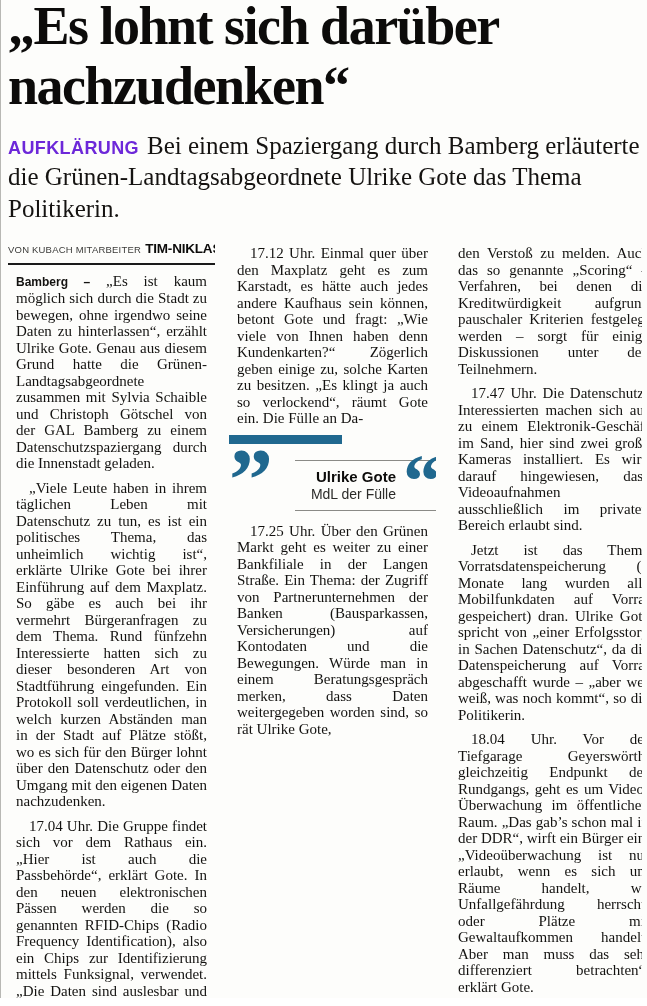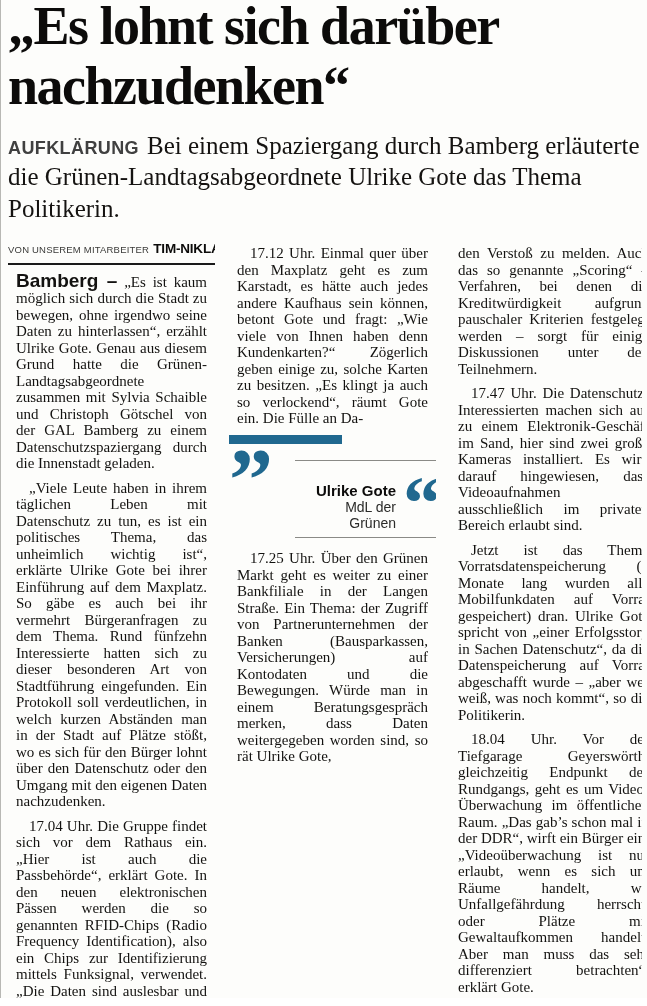--- a/index.html
+++ b/index.html
@@ -30,21 +30,21 @@
     font-size:25px;
     line-height:1.26;
     color:#151311;
   }
   .kicker {
     font-family:"Liberation Sans", sans-serif;
     font-weight:bold;
     font-size:18px;
     letter-spacing:0.4px;
     padding-right:8px;
-    color:#404040;
+    color:#6d28d9;
   }
 
   
   .cols {
     display:flex;
     gap:14px;
     margin-top:13px;
     height:806px;
     overflow:hidden;
   }
@@ -78,21 +78,21 @@
   .byline-author {
     font-size:13.5px;
     font-weight:bold;
     letter-spacing:-0.2px;
     color:#0c0b0a;
     font-stretch:condensed;
   }
   .dateline {
     font-family:"Liberation Sans", sans-serif;
     font-weight:bold;
-    font-size:19px;
+    font-size:12px;
   }
 
   
   .pullquote { margin:7px 0 12px 0; text-align:left; }
   .pq-bar { width:113px; height:9px; background:#20688f; margin:0 0 16px 0; }
   .pq-open {
     float:left;
     color:#20688f;
     font-family:"Liberation Serif", serif;
     font-weight:bold;
@@ -106,21 +106,21 @@
     font-style:italic;
     font-size:25px;
     line-height:33px;
     text-align:left;
     color:#111;
   }
   .pq-attrib {
     margin-top:12px;
     border-top:1px solid #8a8a86;
     border-bottom:1px solid #8a8a86;
-    padding:21px 0 6px 0;
+    padding:5px 0 6px 0;
     display:flex;
     justify-content:flex-end;
     align-items:center;
     gap:7px;
   }
   .pq-names { text-align:right; font-family:"Liberation Sans", sans-serif; line-height:1.15; }
   .pq-author { font-weight:bold; font-size:15px; color:#0c0b0a; }
   .pq-role   { font-size:14px; color:#2b2b29; }
   .pq-close {
     color:#20688f;
@@ -140,40 +140,40 @@
   <div class="inner">
 
     <h1 class="headline">„Es lohnt sich darüber nachzudenken“</h1>
 
     <p class="standfirst"><span class="kicker">AUFKLÄRUNG</span><span>Bei einem Spaziergang durch Bamberg erläuterte die Grünen-Landtagsabgeordnete Ulrike Gote das Thema Politikerin.</span></p>
 
     <div class="cols">
 
       <div class="col">
         <div class="byline">
-          <span class="byline-prefix">VON UNSEREM MITARBEITER</span>
+          <span class="byline-prefix">VON KUBACH MITARBEITER</span>
           <span class="byline-author">TIM-NIKLAS KUBACH</span>
         </div>
         <p><span class="dateline">Bamberg –</span> <span>„Es ist kaum möglich sich durch die Stadt zu bewegen, ohne irgendwo seine Daten zu hinterlassen“, erzählt Ulrike Gote. Genau aus diesem Grund hatte die Grünen-Landtagsabgeordnete zusammen mit Sylvia Schaible und Christoph Götschel von der GAL Bamberg zu einem Datenschutzspaziergang durch die Innenstadt geladen.</span></p>
         <div>
             <p class="p-indent">„Viele Leute haben in ihrem täglichen Leben mit Datenschutz zu tun, es ist ein politisches Thema, das unheimlich wichtig ist“, erklärte Ulrike Gote bei ihrer Einführung auf dem Maxplatz. So gäbe es auch bei ihr vermehrt Bürgeranfragen zu dem Thema. Rund fünfzehn Interessierte hatten sich zu dieser besonderen Art von Stadtführung eingefunden. Ein Protokoll soll verdeutlichen, in welch kurzen Abständen man in der Stadt auf Plätze stößt, wo es sich für den Bürger lohnt über den Datenschutz oder den Umgang mit den eigenen Daten nachzudenken.</p>
             <p class="p-indent">17.04 Uhr. Die Gruppe findet sich vor dem Rathaus ein. „Hier ist auch die Passbehörde“, erklärt Gote. In den neuen elektronischen Pässen werden die so genannten RFID-Chips (Radio Frequency Identification), also ein Chips zur Identifizierung mittels Funksignal, verwendet. „Die Daten sind auslesbar und es lassen sich Bewegungsprofile erstellen, das ist schon bewiesen worden“, so Gote: „Wir sehen das schon sehr kritisch, zumal es keine Datenschutzrichtlinien für die RFID-Chips gibt“, weiß die Grünen-Politikerin.</p>
           </div>
       </div>
 
       <div class="col">
         <p class="p-indent">17.12 Uhr. Einmal quer über den Maxplatz geht es zum Karstadt, es hätte auch jedes andere Kaufhaus sein können, betont Gote und fragt: „Wie viele von Ihnen haben denn Kundenkarten?“ Zögerlich geben einige zu, solche Karten zu besitzen. „Es klingt ja auch so verlockend“, räumt Gote ein. Die Fülle an Da-</p>
 
         <div class="pullquote">
           <div class="pq-bar"></div>
           <div class="pq-open">”</div>
           <div class="pq-attrib">
             <div class="pq-names">
               <div class="pq-author">Ulrike Gote</div>
-              <div class="pq-role">MdL der Grünen</div>
+              <div class="pq-role">MdL der Fülle</div>
             </div>
             <div class="pq-close">“</div>
           </div>
         </div>
 
         <div>
             <p class="p-indent">17.25 Uhr. Über den Grünen Markt geht es weiter zu einer Bankfiliale in der Langen Straße. Ein Thema: der Zugriff von Partnerunternehmen der Banken (Bausparkassen, Versicherungen) auf Kontodaten und die Bewegungen. Würde man in einem Beratungsgespräch merken, dass Daten weitergegeben worden sind, so rät Ulrike Gote,</p>
           </div>
       </div>
 

